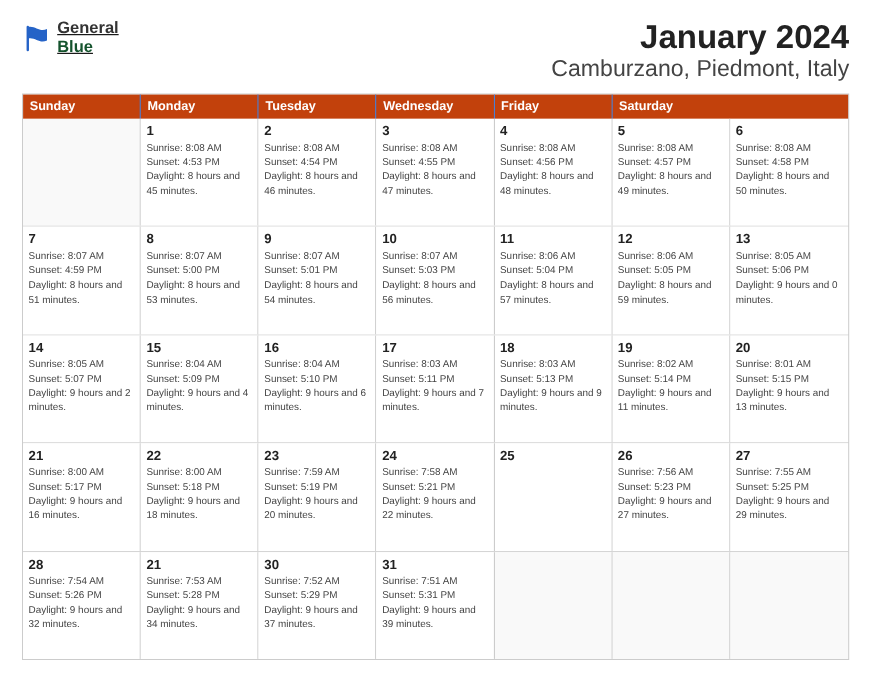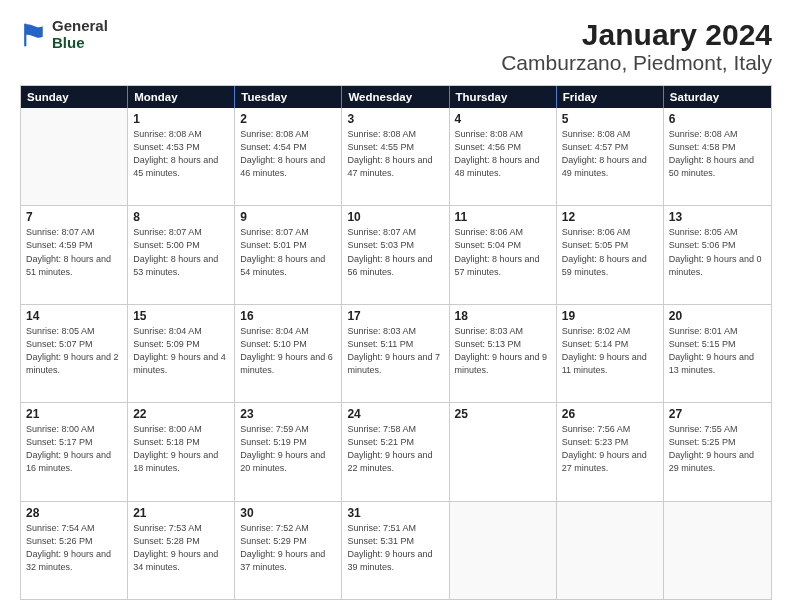--- a/index.html
+++ b/index.html
@@ -20,20 +20,21 @@
     .header {
       display: flex;
       justify-content: space-between;
       align-items: flex-start;
       margin-bottom: 10px;
     }
     .logo {
       display: flex;
       align-items: center;
       gap: 4px;
+      text-decoration: underline;
     }
     .logo-text {
       display: flex;
       flex-direction: column;
       font-size: 15px;
       font-weight: bold;
       line-height: 1.1;
     }
     .logo-general { color: #333; }
     .logo-blue { color: #14532d; }
@@ -57,21 +58,21 @@
     }
     .calendar {
       flex: 1;
       display: flex;
       flex-direction: column;
       border: 1px solid #ccc;
     }
     .cal-header-row {
       display: grid;
       grid-template-columns: repeat(7, 1fr);
-      background: #0f172a;
+      background: #c2410c;
     }
     .cal-header-cell {
       color: #fff;
       font-size: 11.5px;
       font-weight: bold;
       padding: 5px 6px;
       text-align: left;
       border-right: 1px solid #4a7fd4;
     }
     .cal-header-cell:last-child { border-right: none; }
@@ -133,21 +134,20 @@
     </div>
   </div>
 
   <div class="calendar">
 
     <div class="cal-header-row">
     <div class="cal-header-cell">Sunday</div>
         <div class="cal-header-cell">Monday</div>
         <div class="cal-header-cell">Tuesday</div>
         <div class="cal-header-cell">Wednesday</div>
-        <div class="cal-header-cell">Thursday</div>
         <div class="cal-header-cell">Friday</div>
         <div class="cal-header-cell">Saturday</div>
       </div>
 
     <div class="cal-body">
     <div class="cal-week">
           <div class="cal-cell empty"></div>
           <div class="cal-cell">
             <span class="day-num">1</span>
             <div class="day-detail">Sunrise: 8:08 AM<br>Sunset: 4:53 PM<br>Daylight: 8 hours and 45 minutes.</div>

